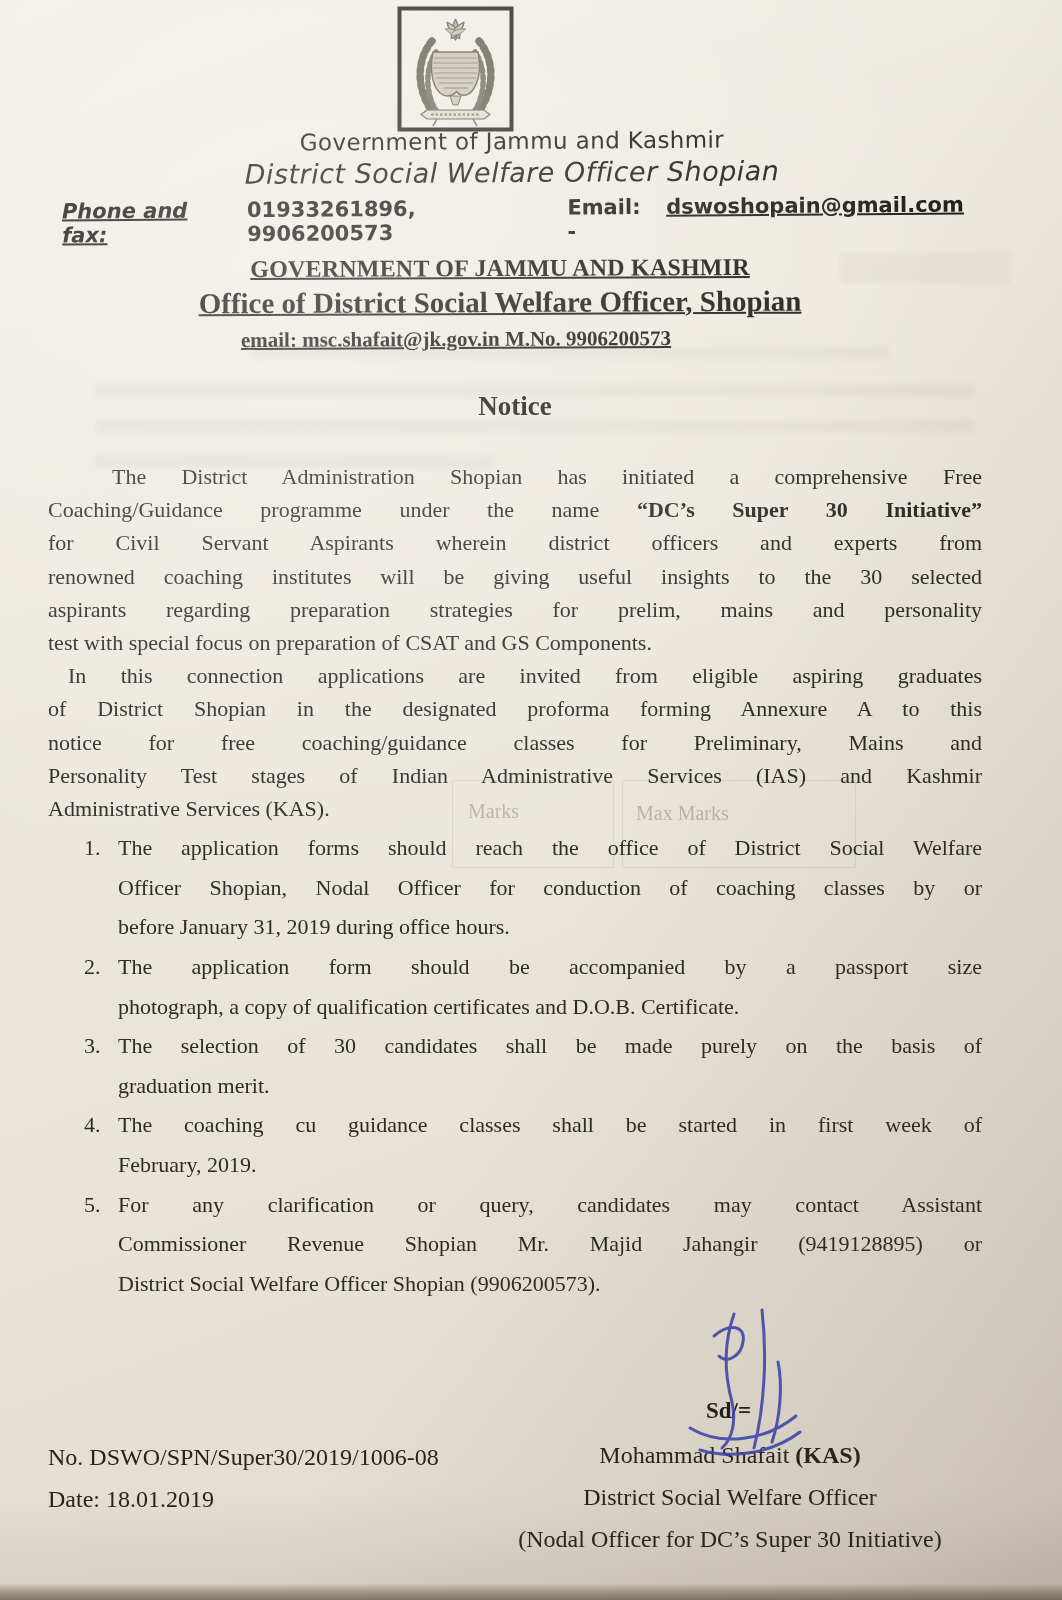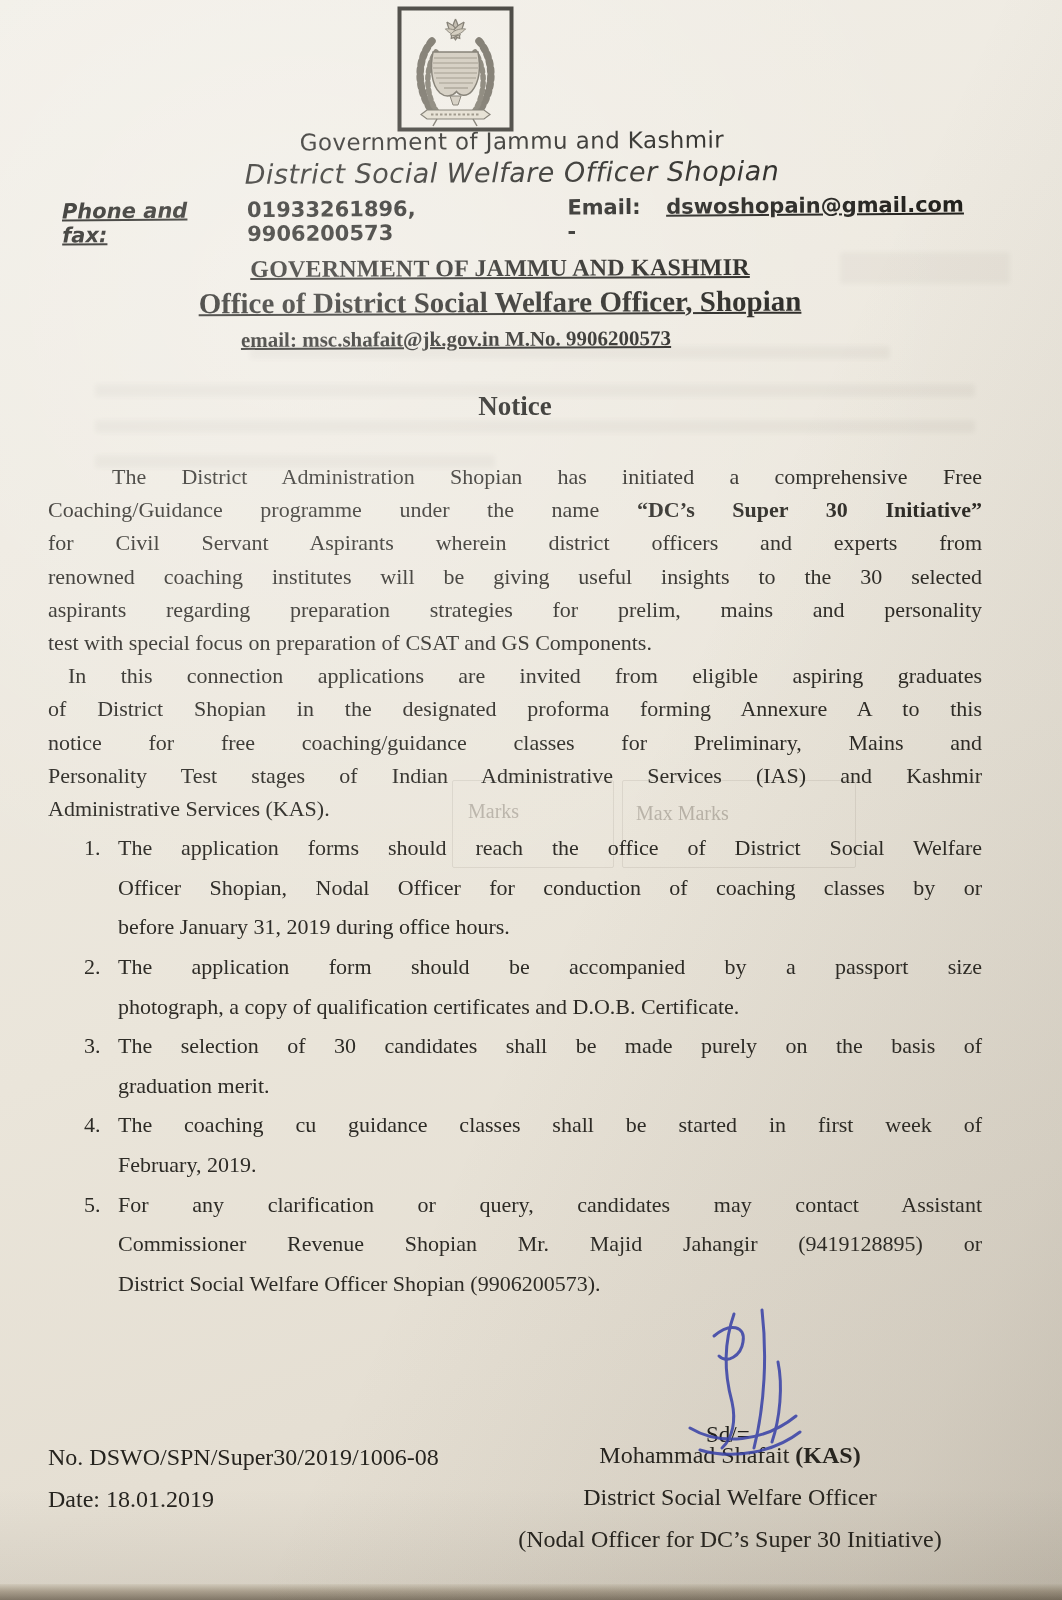--- a/index.html
+++ b/index.html
@@ -47,21 +47,21 @@
   .bline .b{font-weight:bold;}
   .ind1{text-indent:64px;} .ind2{text-indent:20px;}
   .notice-list{margin-top:3px; line-height:39.6px;}
   .litem{position:relative; padding-left:70px;}
   .litem .num{position:absolute; left:36px; top:0;}
   
   .f-left{position:absolute; left:48px; top:1436px; font-size:24px; line-height:42px; color:#26241f;}
   .f-right{position:absolute; left:420px; top:1434px; width:620px; text-align:center;
     font-size:24px; line-height:42px; color:#26241f;}
   .f-right .b{font-weight:bold;}
-  .sd{position:absolute; left:706px; top:1398px; font-size:23px; font-weight:normal; color:#21201c; z-index:1;margin-top:24px;}
+  .sd{position:absolute; left:706px; top:1398px; font-size:23px; font-weight:bold; color:#21201c; z-index:1;}
   .sig{position:absolute; left:672px; top:1306px; width:150px; height:160px; z-index:2;}
   
   .gbar{position:absolute; background:#6e675c; opacity:.06; filter:blur(2px); border-radius:3px;}
   .gb0{left:840px; top:252px; width:170px; height:32px; opacity:.05;}
   .gb1{left:250px; top:346px; width:640px; height:13px;}
   .gb2{left:95px;  top:384px; width:880px; height:13px;}
   .gb3{left:95px;  top:420px; width:880px; height:13px;}
   .gb4{left:95px;  top:455px; width:400px; height:13px;}
   .gcell{position:absolute; border:1px solid rgba(120,112,100,.14); border-radius:2px;}
   .gc1{left:452px; top:780px; width:160px; height:86px;}

